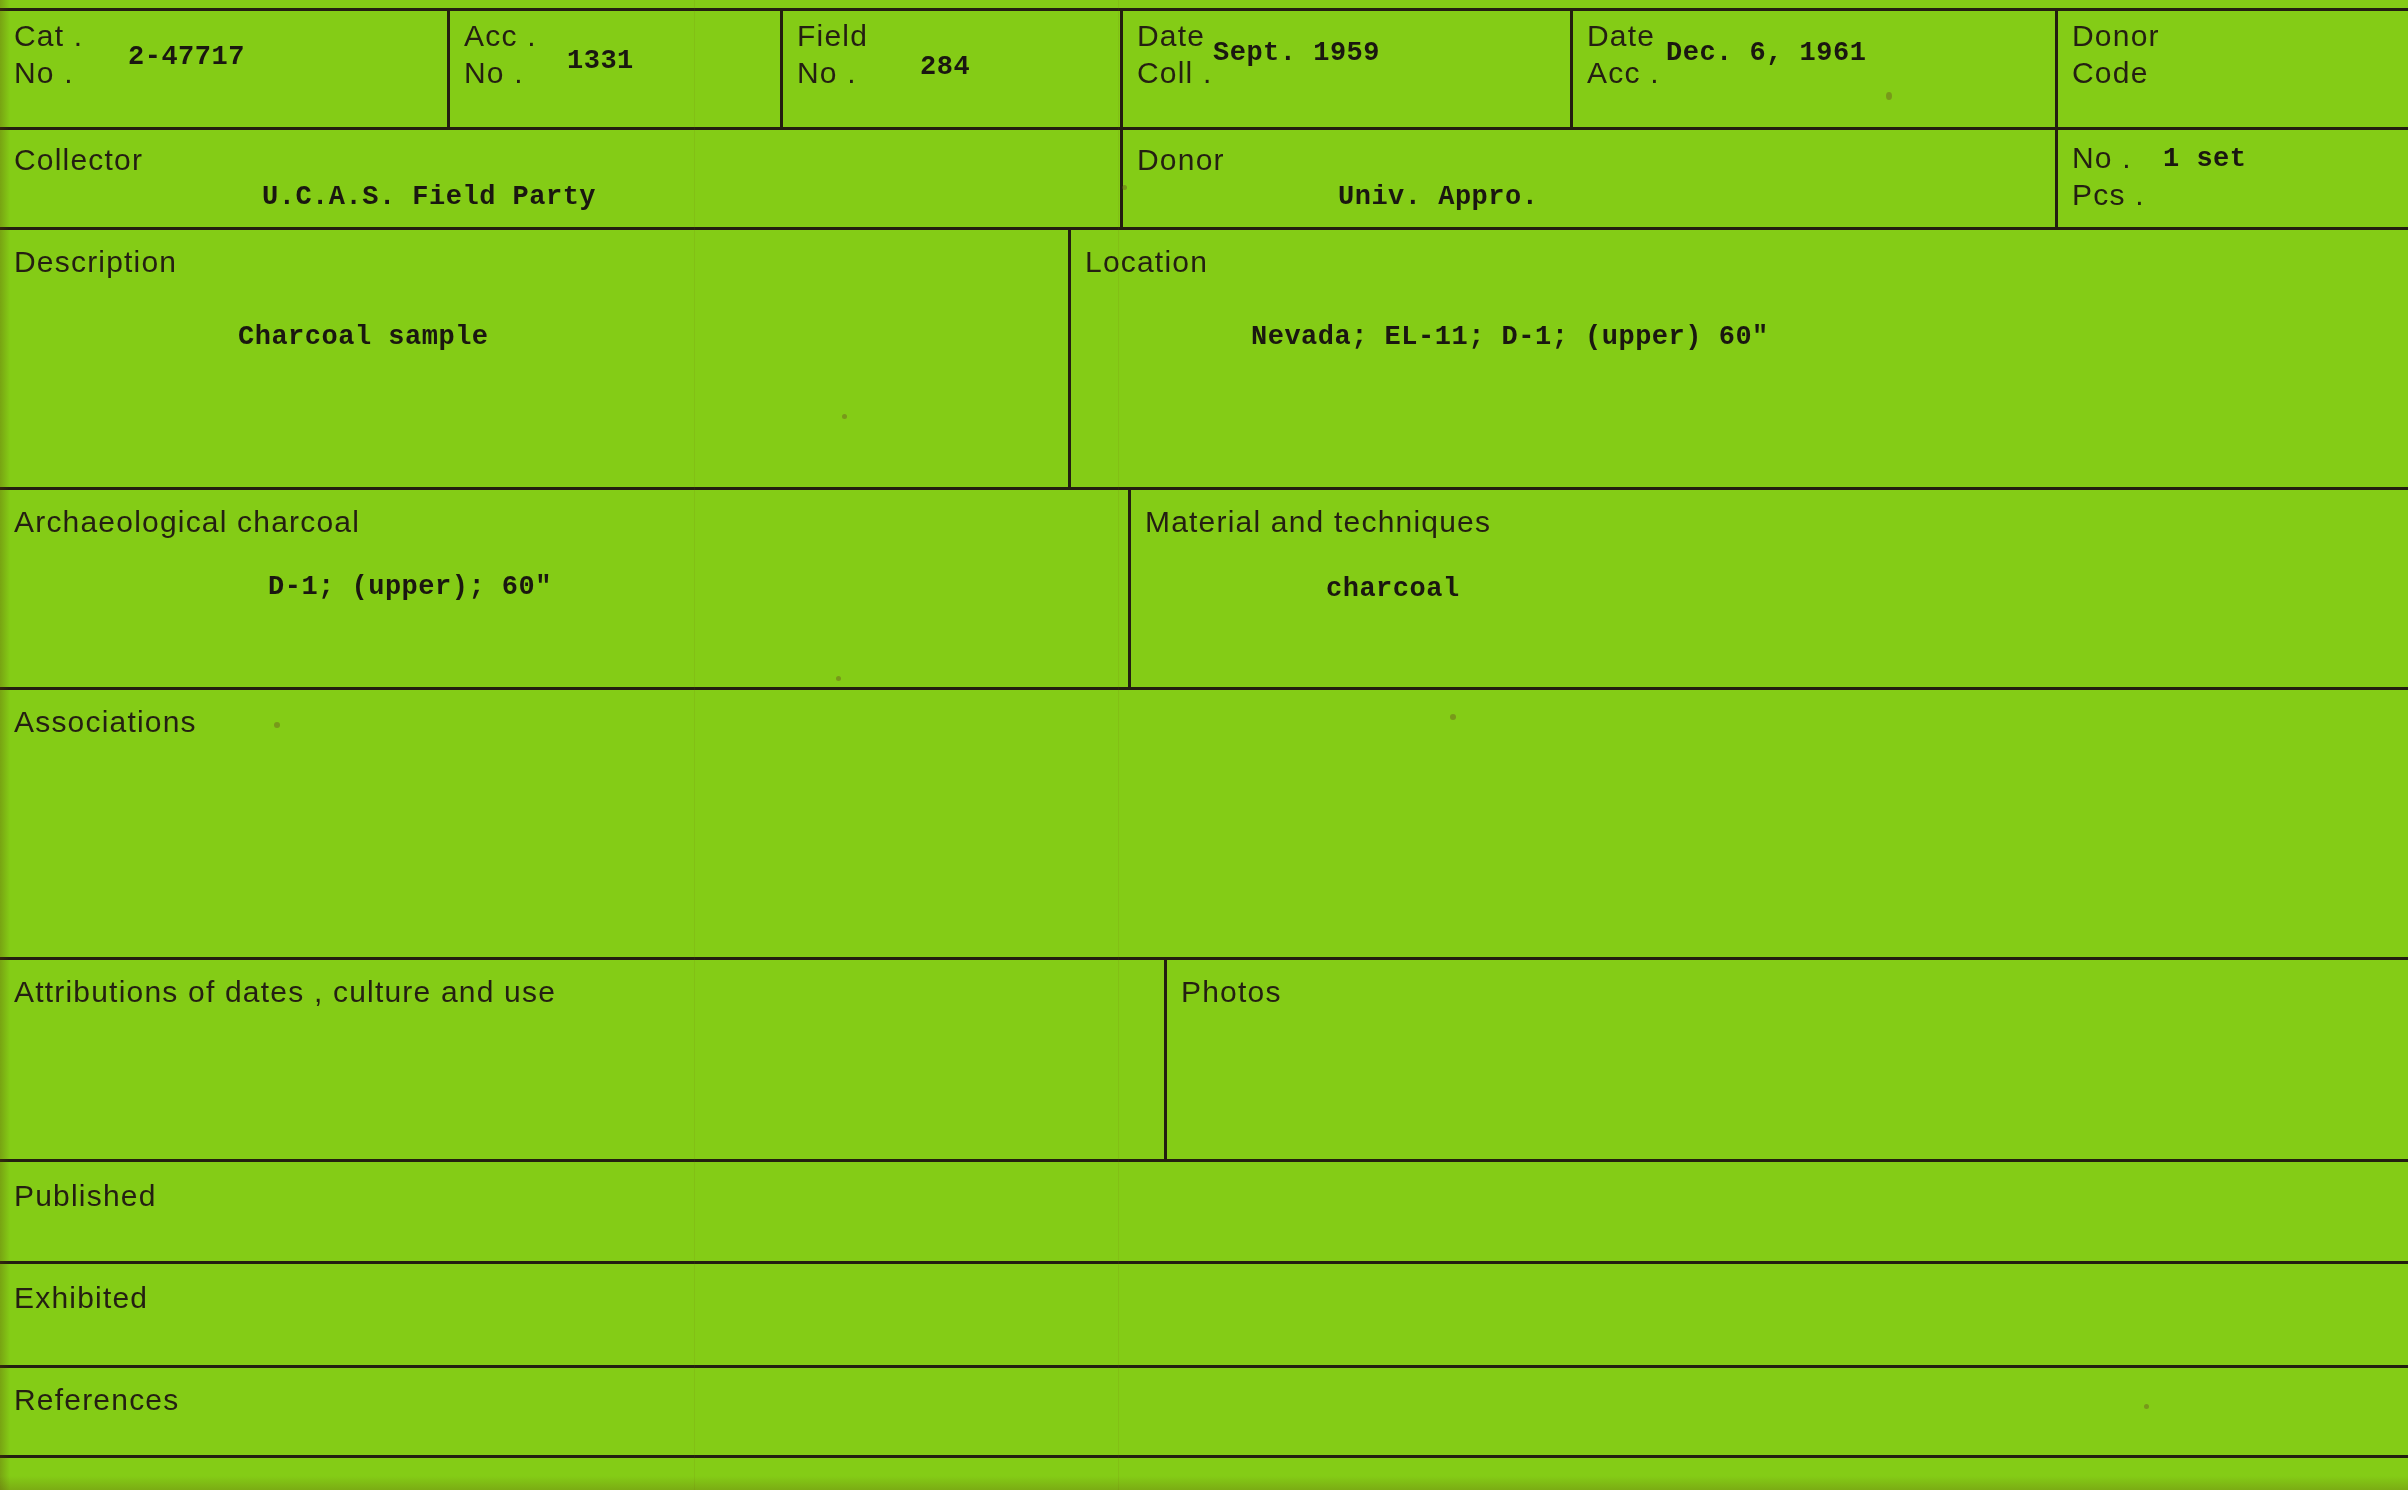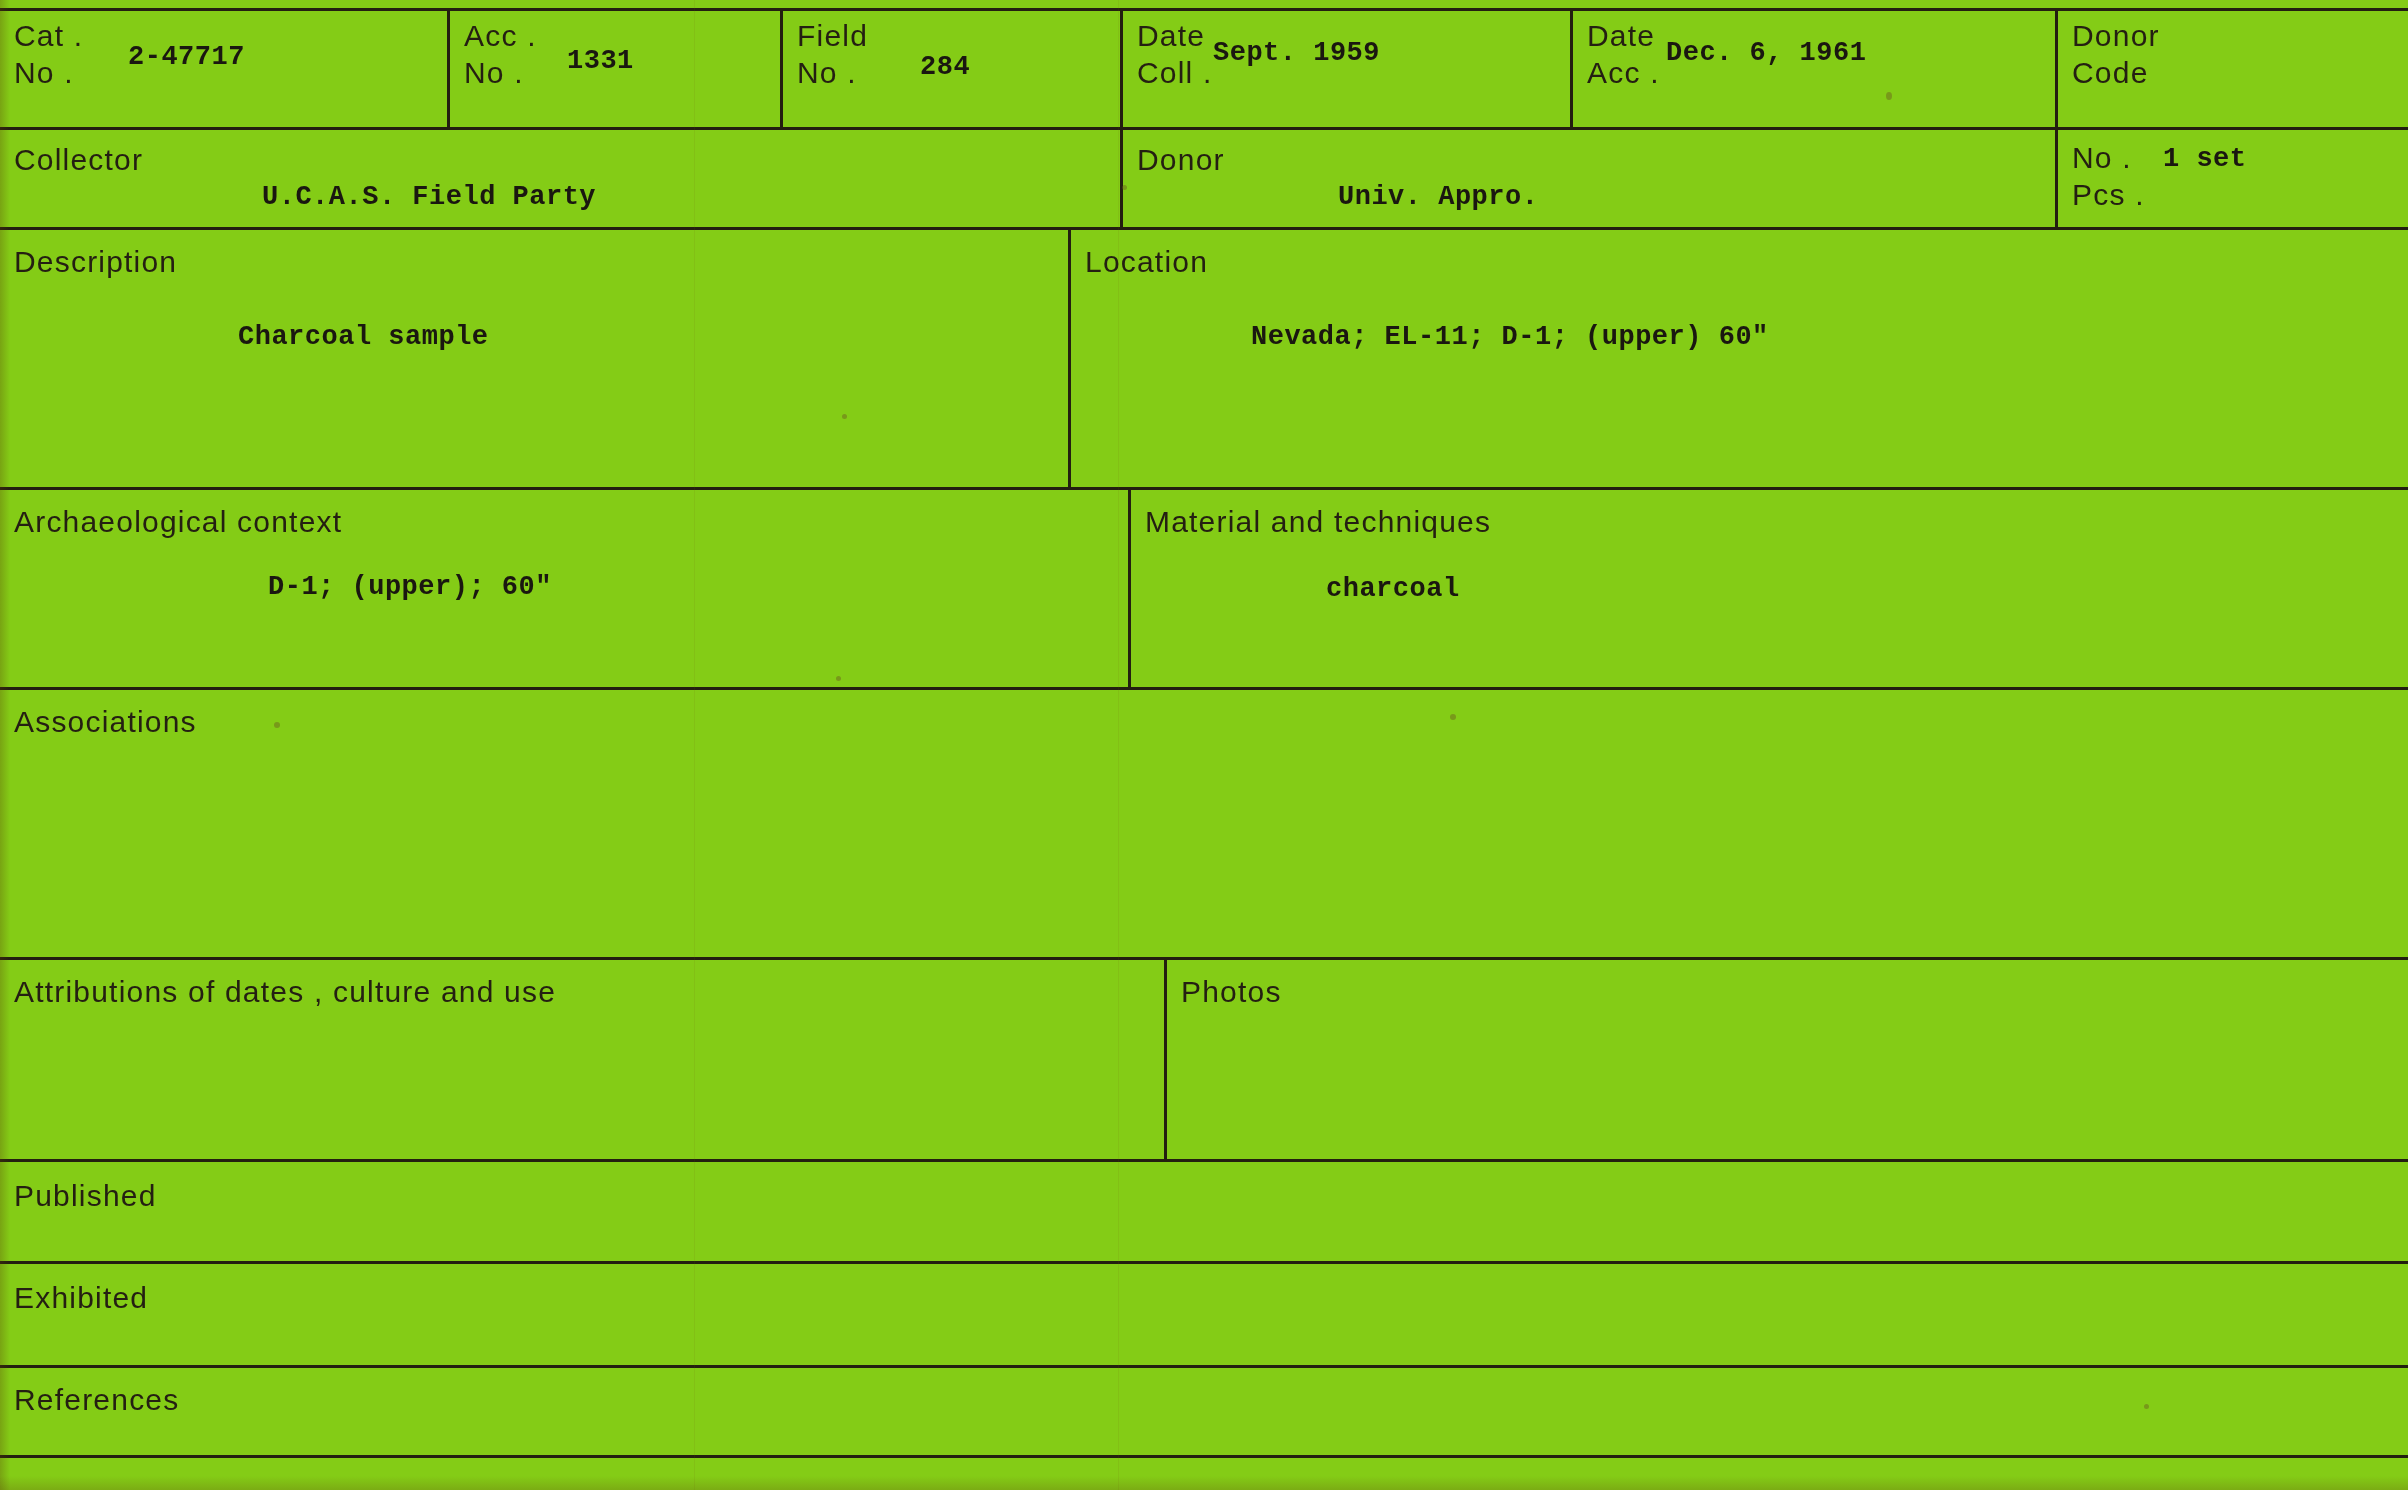--- a/index.html
+++ b/index.html
@@ -154,21 +154,21 @@
   </div>
 
   <div class="cell bl" style="left:1068px; top:230px; width:1340px; height:260px;">
     <div class="label label-abs" style="top:14px;">Location</div>
     <div class="typed" style="left:180px; top:92px;">Nevada; EL-11; D-1; (upper) 60"</div>
   </div>
 
   <div class="cell bb" style="left:0; top:490px; width:2408px; height:200px;"></div>
 
   <div class="cell" style="left:0; top:490px; width:1128px; height:200px;">
-    <div class="label label-abs" style="top:14px;">Archaeological context</div>
+    <div class="label label-abs" style="top:14px;">Archaeological charcoal</div>
     <div class="typed" style="left:268px; top:82px;">D-1; (upper); 60"</div>
   </div>
 
   <div class="cell bl" style="left:1128px; top:490px; width:1280px; height:200px;">
     <div class="label label-abs" style="top:14px;">Material and techniques</div>
     <div class="typed" style="left:195px; top:84px;">charcoal</div>
   </div>
 
   <div class="cell bb" style="left:0; top:690px; width:2408px; height:270px;">
     <div class="label label-abs" style="top:14px;">Associations</div>

